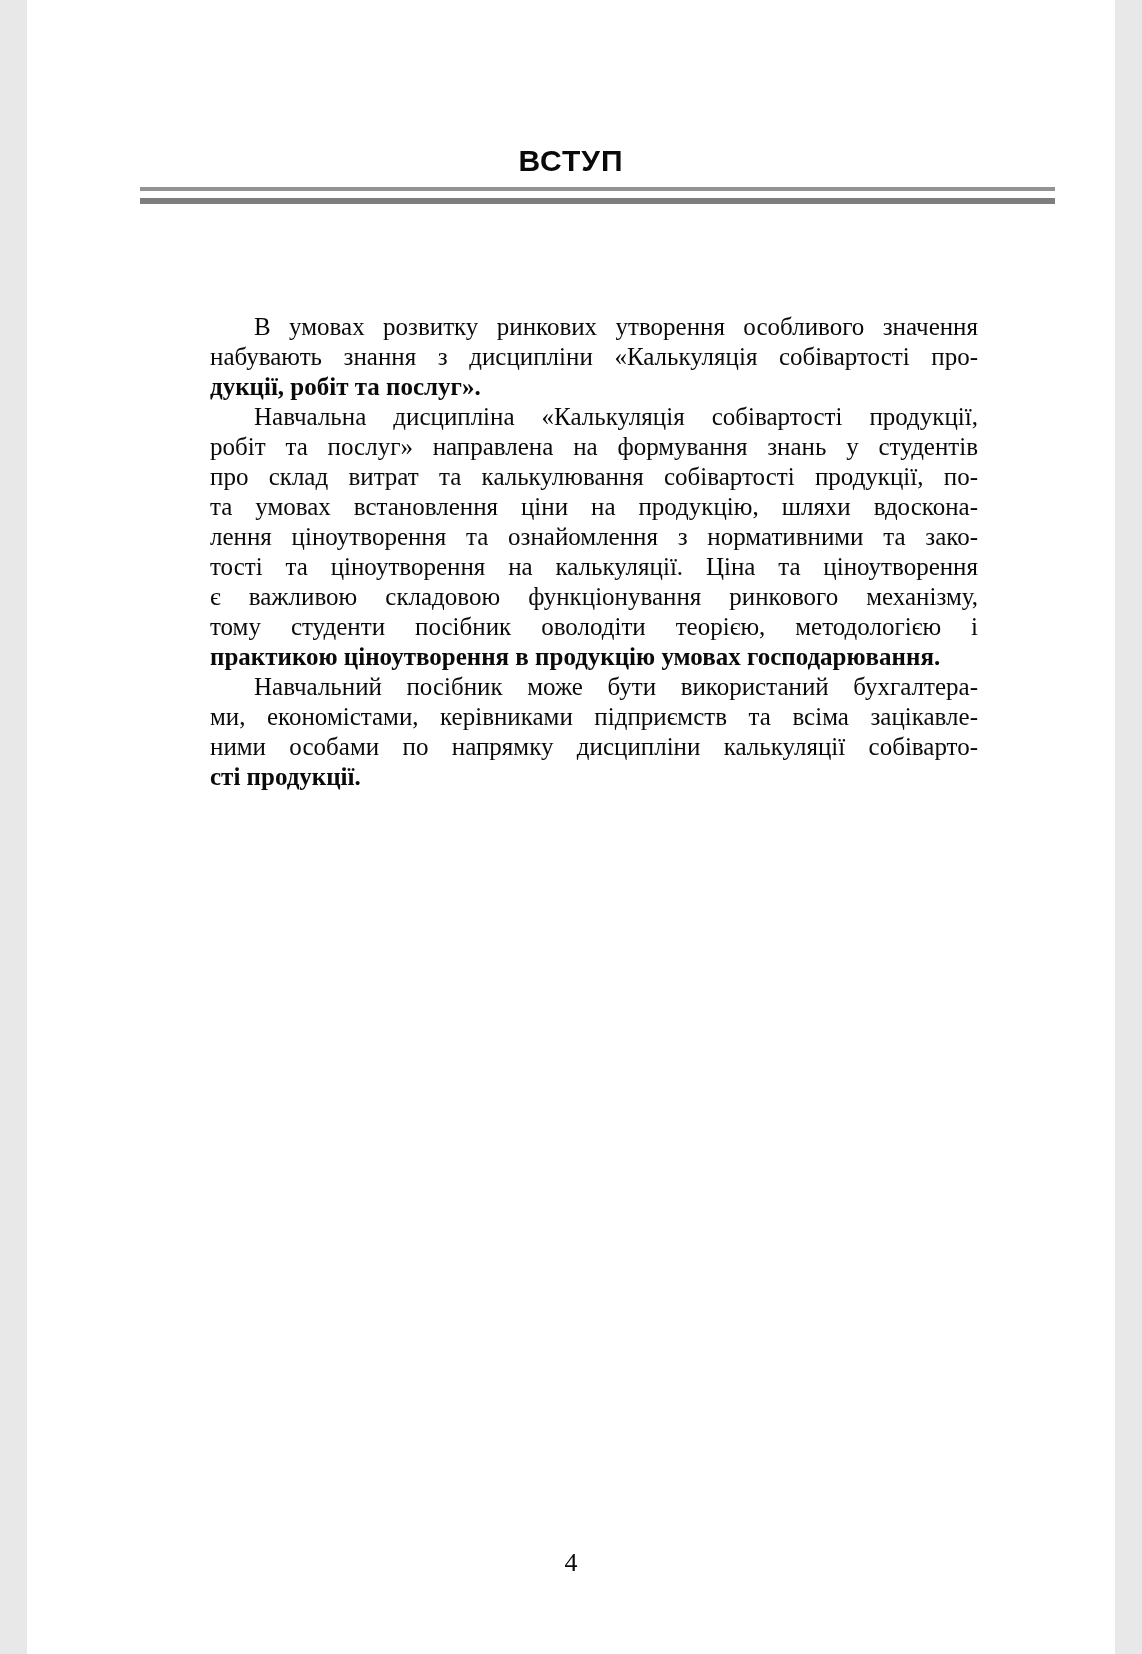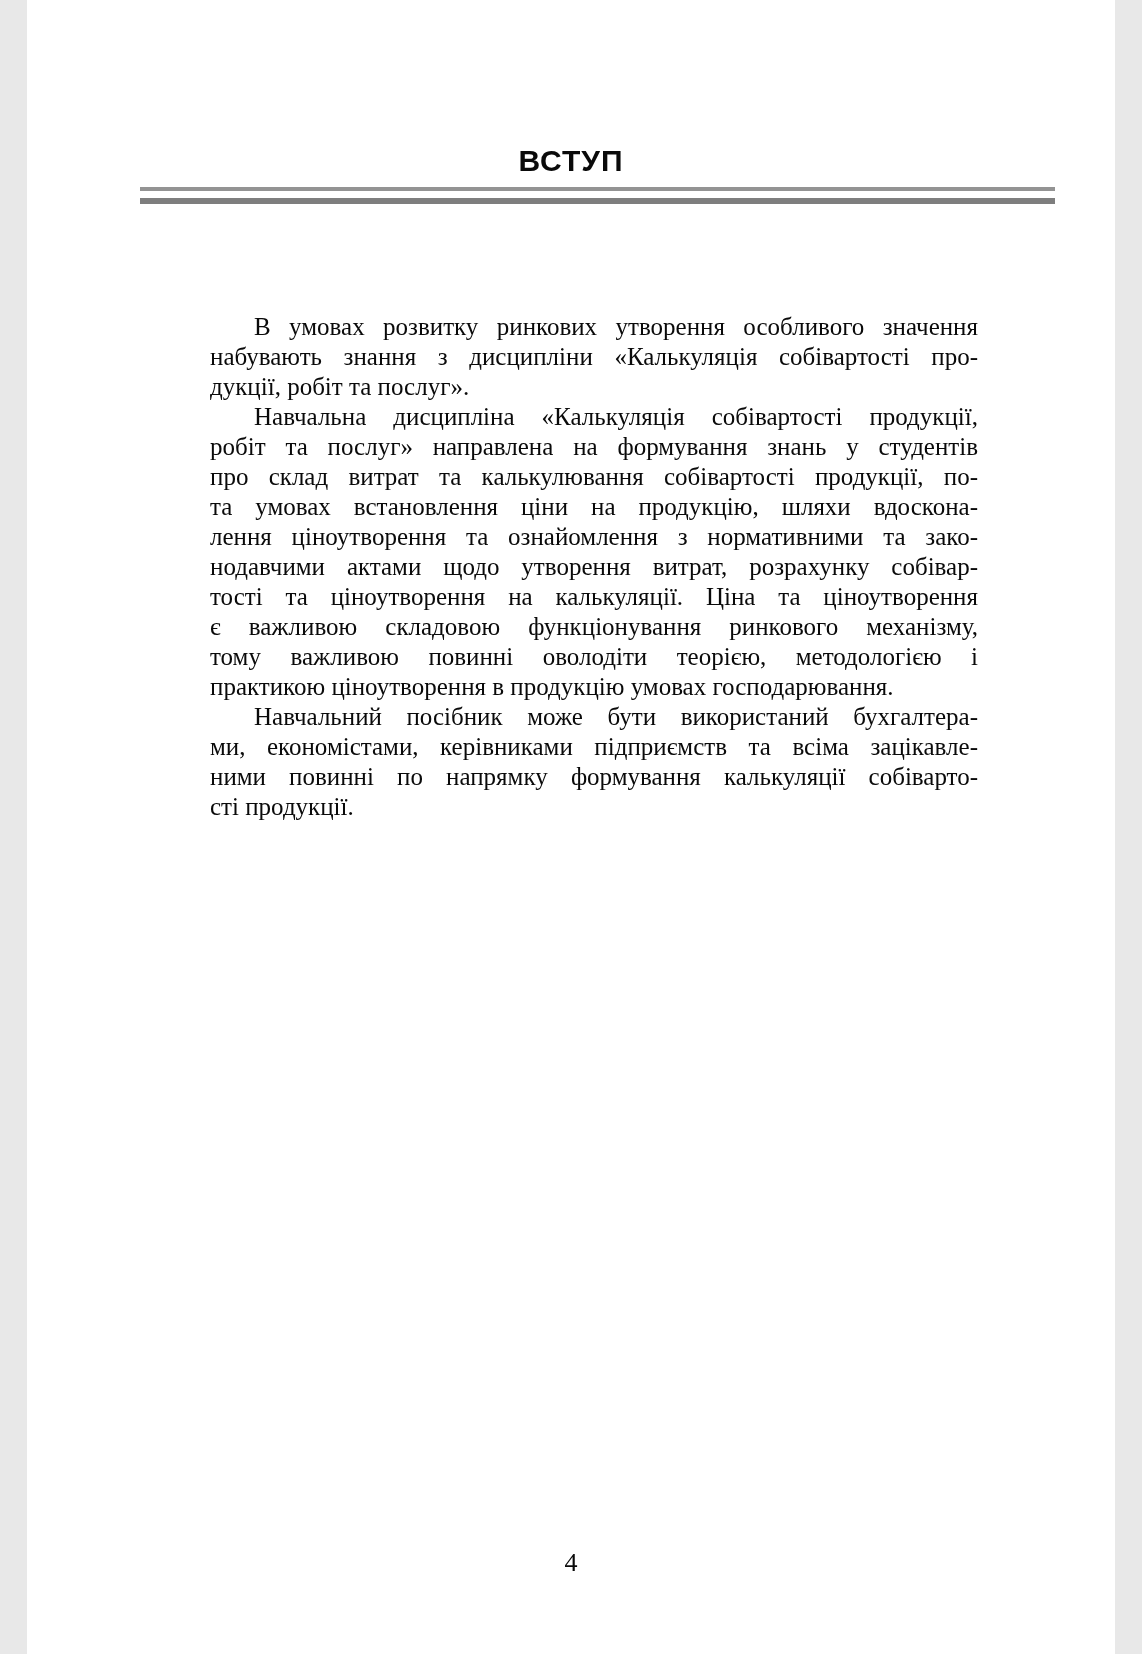--- a/index.html
+++ b/index.html
@@ -60,20 +60,21 @@
     text-align: justify;
     text-align-last: justify;
     white-space: normal;
   }
   .line.first-line {
     text-indent: 44px;
   }
   .line.last-line {
     text-align: left;
     text-align-last: left;
+    font-weight: bold;
   }
   .page-number {
     position: absolute;
     top: 1548px;
     left: 0;
     width: 100%;
     text-align: center;
     font-family: "Liberation Serif", serif;
     font-size: 26px;
     color: #0a0a0a;
@@ -94,29 +95,28 @@
         <div class="line first-line">В умовах розвитку ринкових утворення особливого значення</div>
         <div class="line">набувають знання з дисципліни «Калькуляція собівартості про-</div>
         <div class="line last-line">дукції, робіт та послуг».</div>
       </div>
       <div class="paragraph">
         <div class="line first-line">Навчальна дисципліна «Калькуляція собівартості продукції,</div>
         <div class="line">робіт та послуг» направлена на формування знань у студентів</div>
         <div class="line">про склад витрат та калькулювання собівартості продукції, по-</div>
         <div class="line">та умовах встановлення ціни на продукцію, шляхи вдоскона-</div>
         <div class="line">лення ціноутворення та ознайомлення з нормативними та зако-</div>
-        <div class="line">нодавчими актами щодо утворення витрат, розрахунку собівар-</div>
         <div class="line">тості та ціноутворення на калькуляції. Ціна та ціноутворення</div>
         <div class="line">є важливою складовою функціонування ринкового механізму,</div>
-        <div class="line">тому важливою повинні оволодіти теорією, методологією і</div>
+        <div class="line">тому студенти посібник оволодіти теорією, методологією і</div>
         <div class="line last-line">практикою ціноутворення в продукцію умовах господарювання.</div>
       </div>
       <div class="paragraph">
         <div class="line first-line">Навчальний посібник може бути використаний бухгалтера-</div>
         <div class="line">ми, економістами, керівниками підприємств та всіма зацікавле-</div>
-        <div class="line">ними повинні по напрямку формування калькуляції собіварто-</div>
+        <div class="line">ними особами по напрямку дисципліни калькуляції собіварто-</div>
         <div class="line last-line">сті продукції.</div>
       </div>
     </div>
 
   <div class="page-number">4</div>
 
 </div>
 
 </body></html>

